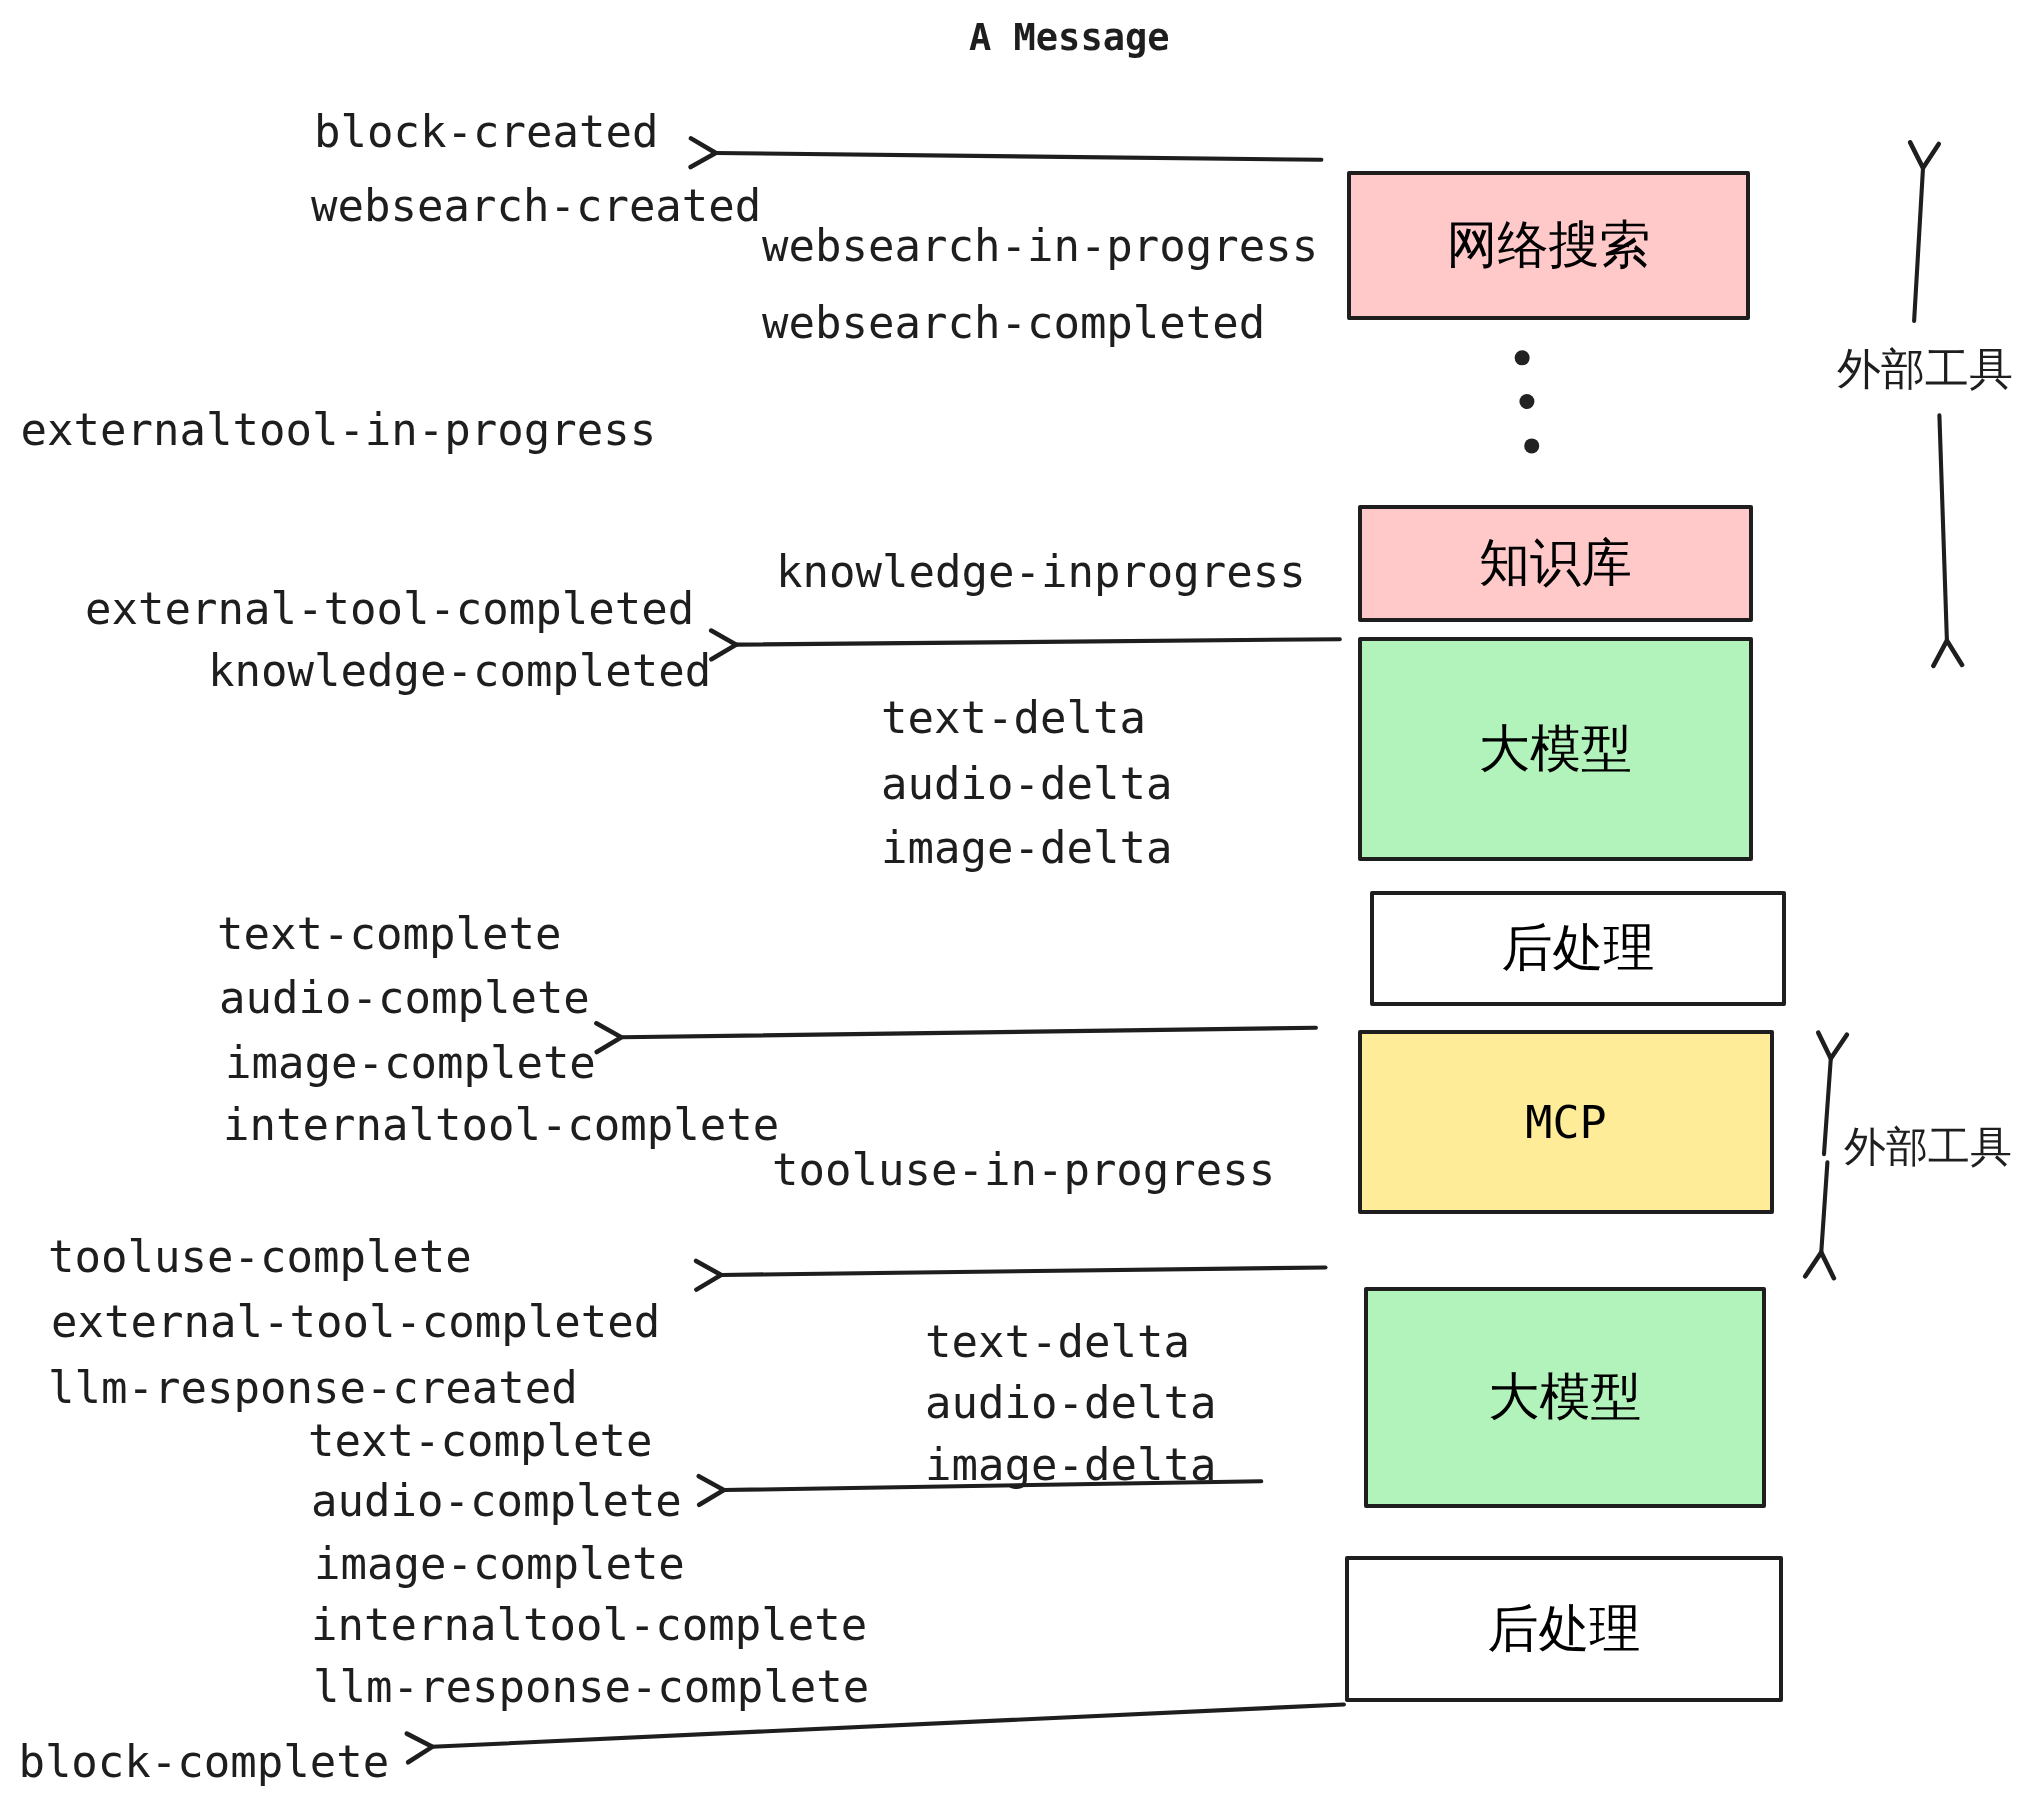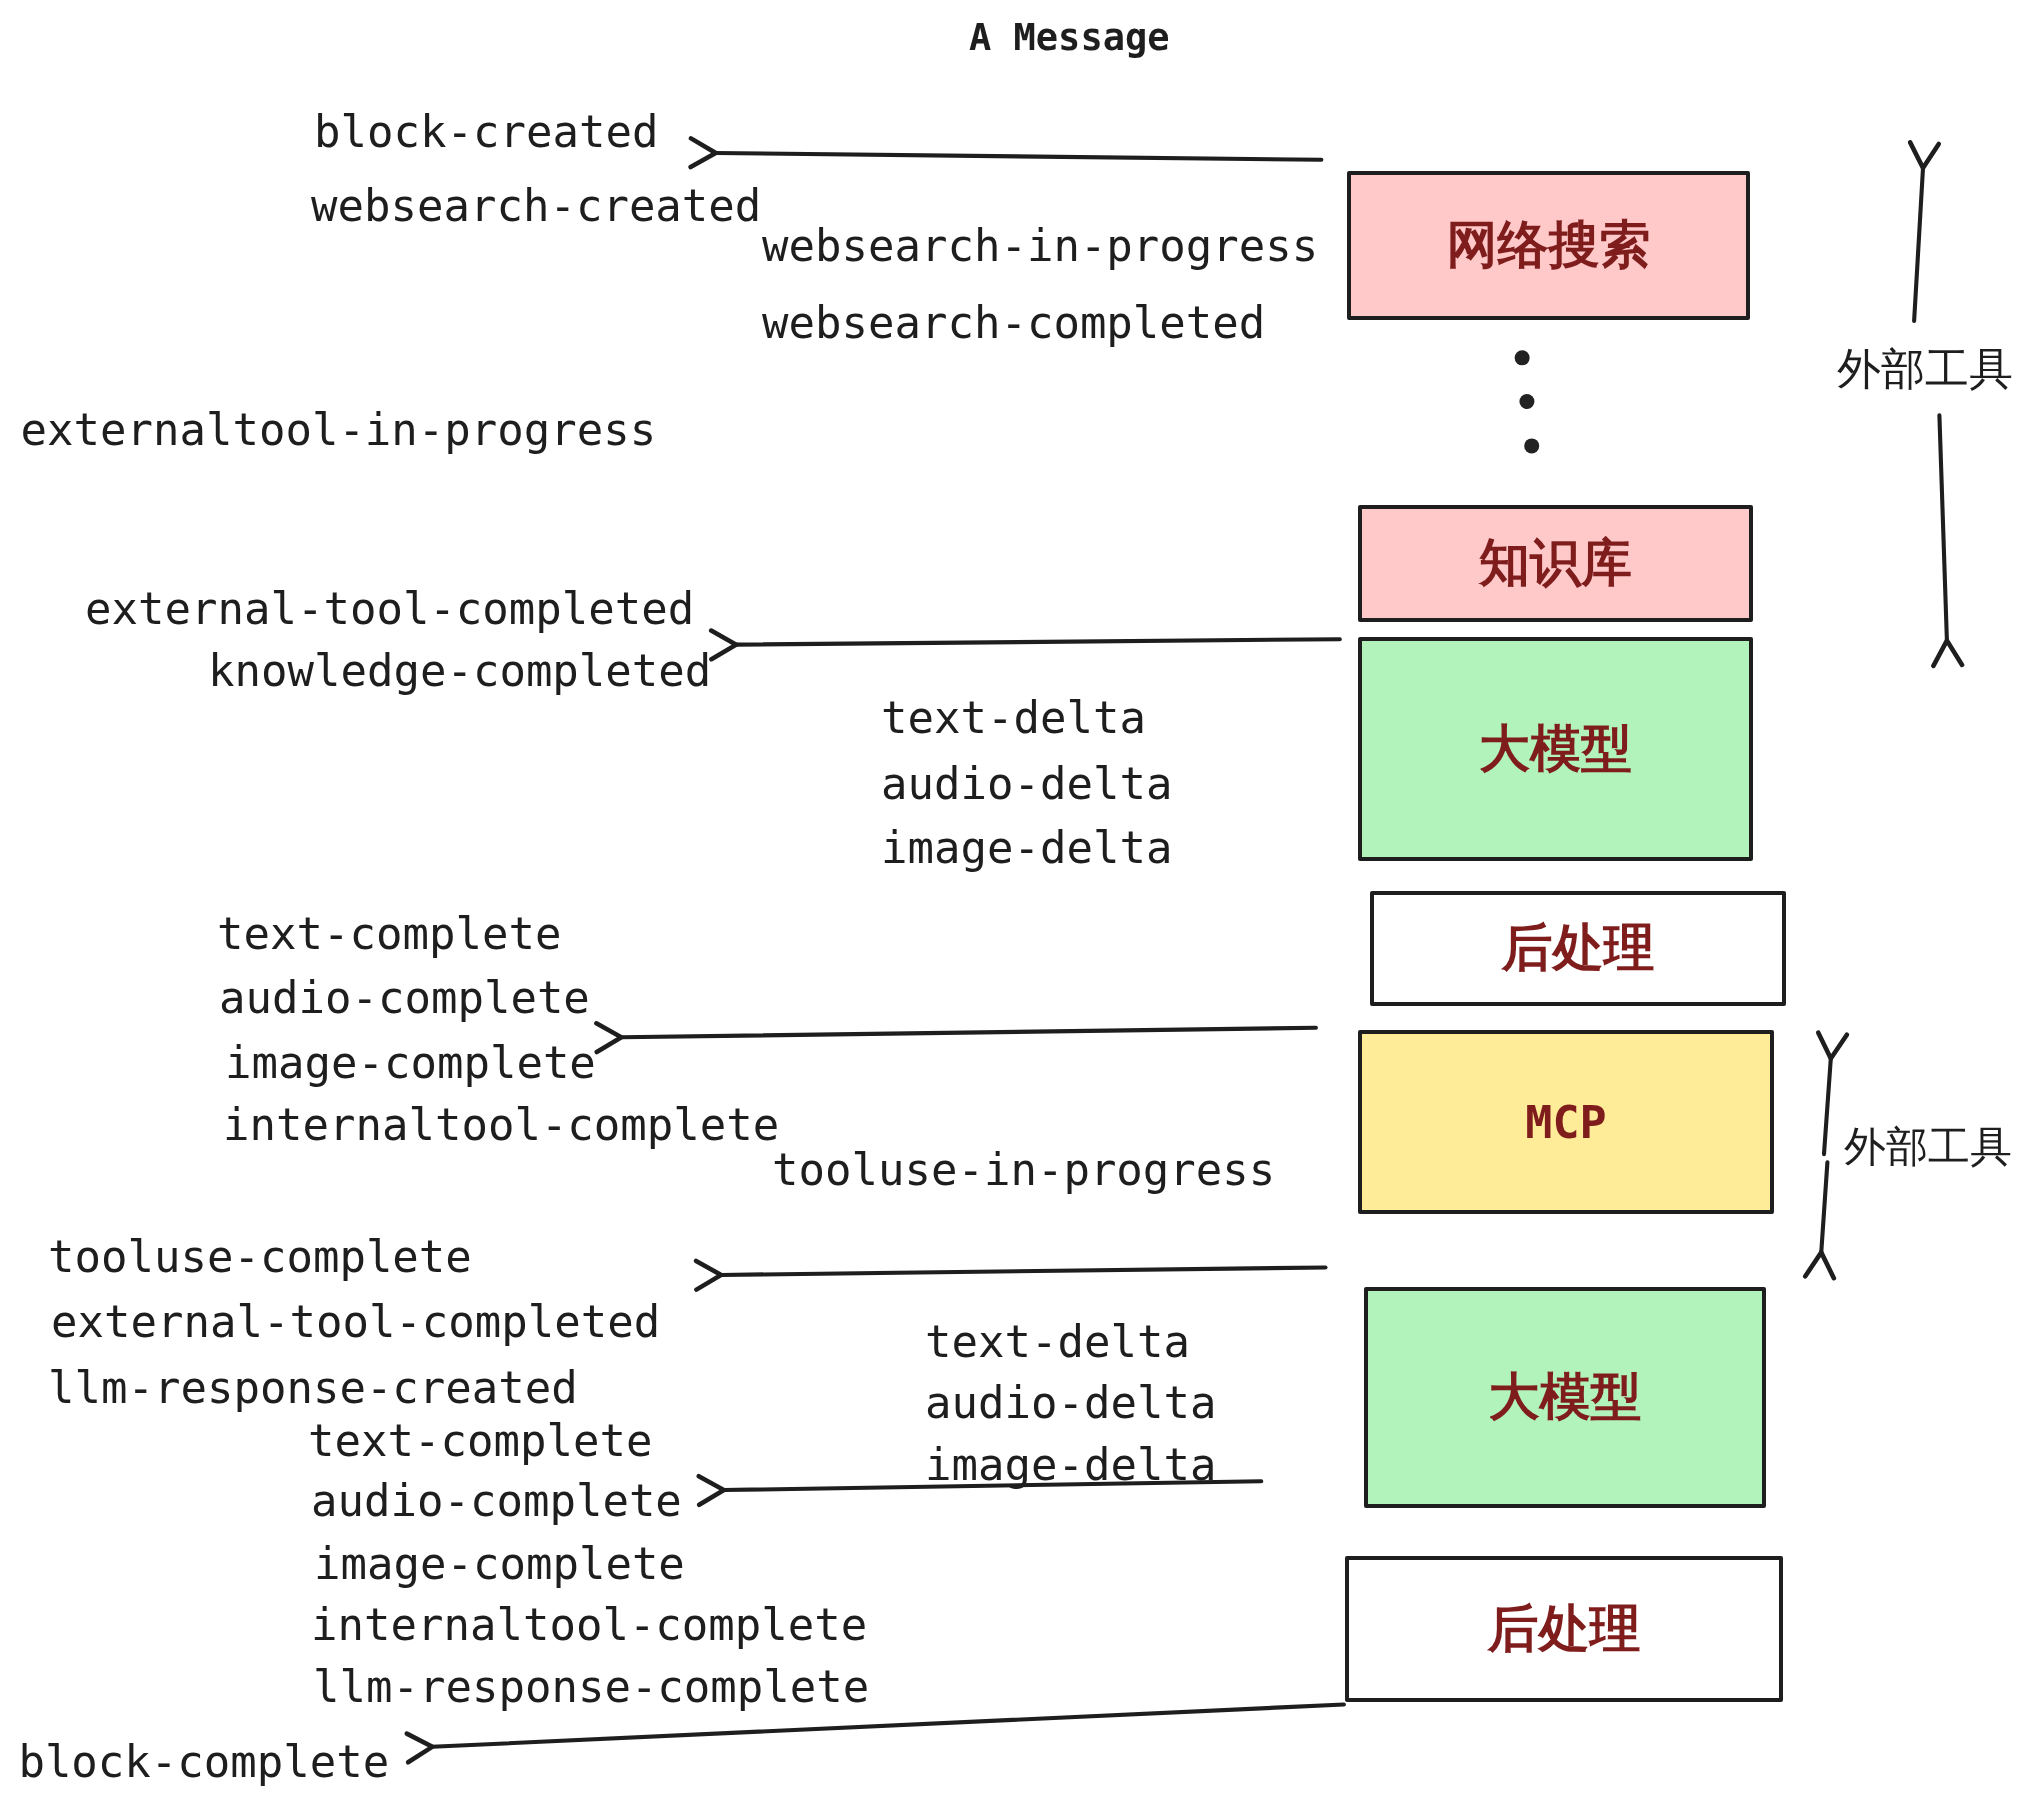--- a/index.html
+++ b/index.html
@@ -28,22 +28,21 @@
   .node{
     position:absolute;
     box-sizing:border-box;
     border:4.8px solid #1e1e1e;
     border-radius:2px;
     display:flex;
     align-items:center;
     justify-content:center;
     font-size:51px;
     font-family:"Liberation Sans","DejaVu Sans",sans-serif;
-    color:#7f1d1d;
-    font-weight:bold;
+    color:#000000;
   }
   .node.mono{font-family:"DejaVu Sans Mono",monospace;font-size:45px;}
   .sidelabel{
     position:absolute;
     font-size:44px;
     font-family:"Liberation Sans","DejaVu Sans",sans-serif;
     white-space:nowrap;
     color:#1e1e1e;
   }
   svg.layer{position:absolute;left:0;top:0;width:2035px;height:1796px;pointer-events:none;}
@@ -80,20 +79,21 @@
     </g>
   </svg>
 
   <div class="title" style="left:969px;top:16.4px">A Message</div>
 
   <div class="ev" style="left:314px;top:98px">block-created</div>
   <div class="ev" style="left:311px;top:172px">websearch-created</div>
   <div class="ev" style="left:762px;top:212px">websearch-in-progress</div>
   <div class="ev" style="left:762px;top:289px">websearch-completed</div>
   <div class="ev" style="left:20.5px;top:396px">externaltool-in-progress</div>
+  <div class="ev" style="left:776px;top:538px">knowledge-inprogress</div>
   <div class="ev" style="left:85px;top:575px">external-tool-completed</div>
   <div class="ev" style="left:208px;top:637px">knowledge-completed</div>
 
   <div class="ev" style="left:881px;top:684px">text-delta</div>
   <div class="ev" style="left:881px;top:750px">audio-delta</div>
   <div class="ev" style="left:881px;top:814px">image-delta</div>
 
   <div class="ev" style="left:217px;top:900px">text-complete</div>
   <div class="ev" style="left:219px;top:964px">audio-complete</div>
   <div class="ev" style="left:225px;top:1029px">image-complete</div>

